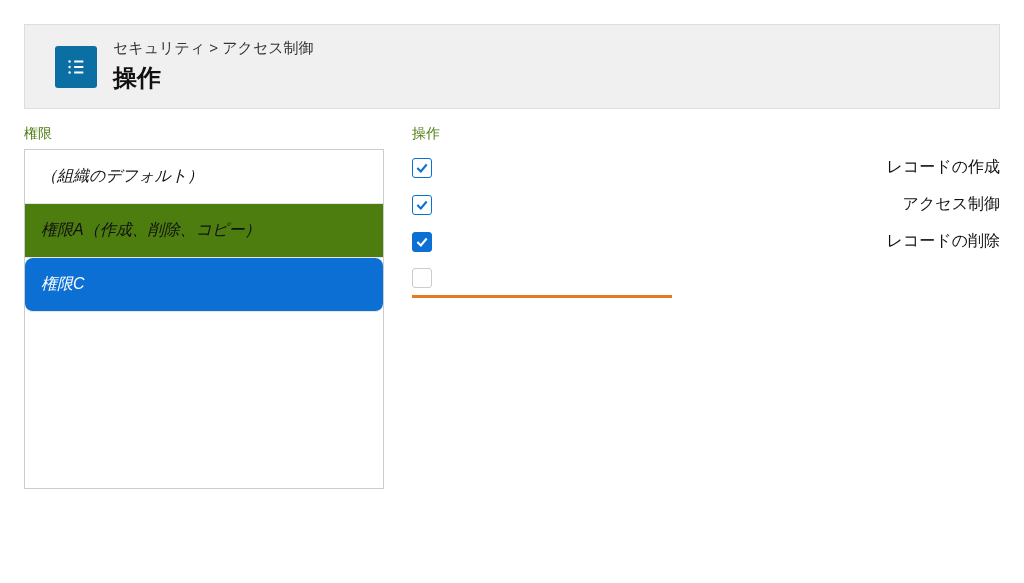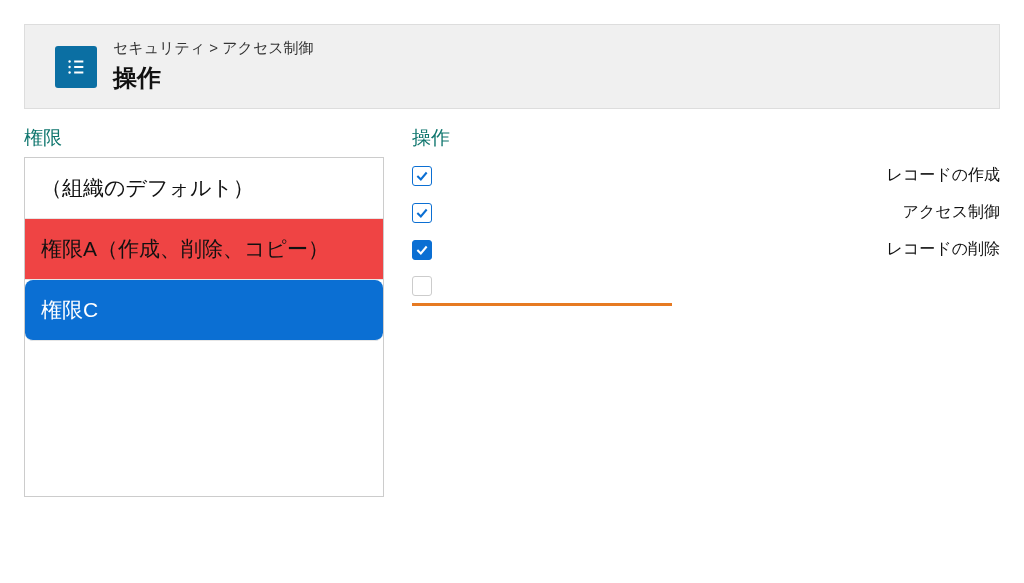--- a/index.html
+++ b/index.html
@@ -46,41 +46,42 @@
       align-items: flex-start;
     }
     .column-left {
       width: 360px;
     }
     .column-right {
       flex: 1;
       margin-left: 4px;
     }
     .column-header {
-      font-size: 19px;
-      color: #0f766e;
+      font-size: 14px;
+      color: #4d7c0f;
       margin-bottom: 6px;
     }
     .perm-list {
       border: 1px solid #ccc;
       background: #fff;
       height: 340px;
     }
     .perm-item {
       padding: 16px 16px;
-      font-size: 21px;
+      font-size: 16px;
       border-bottom: 1px solid #e6e6e6;
       cursor: pointer;
       white-space: nowrap;
       overflow: hidden;
       text-overflow: ellipsis;
       color: #111;
+      font-style: italic;
     }
     .perm-item.alt {
-      background: #ef4444;
+      background: #4d7c0f;
     }
     .perm-item.selected {
       background: #0b6fd3;
       color: #fff;
       border-radius: 8px;
     }
     .check-row {
       display: flex;
       align-items: center;
       gap: 10px;

